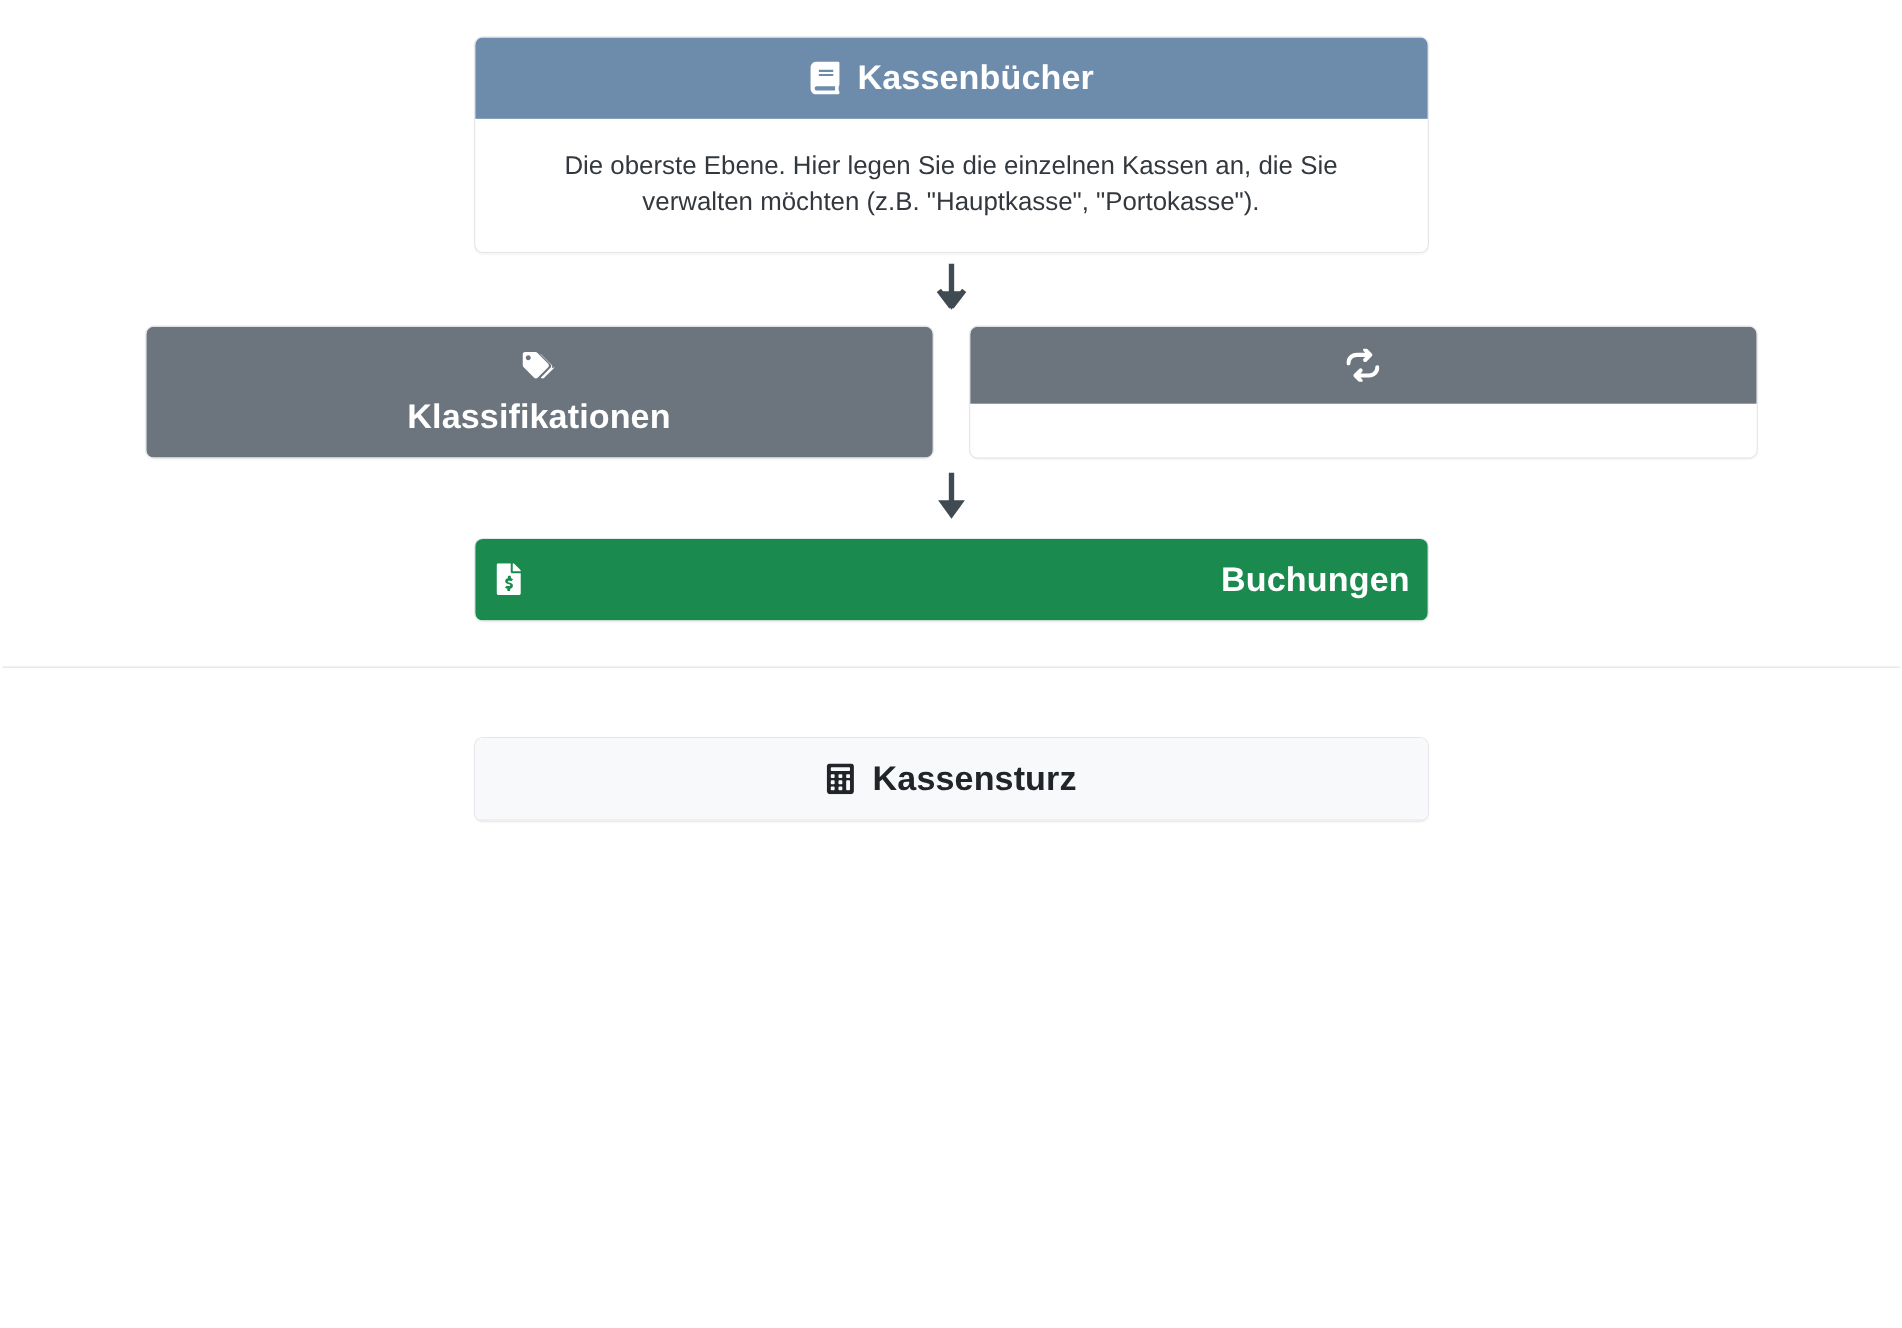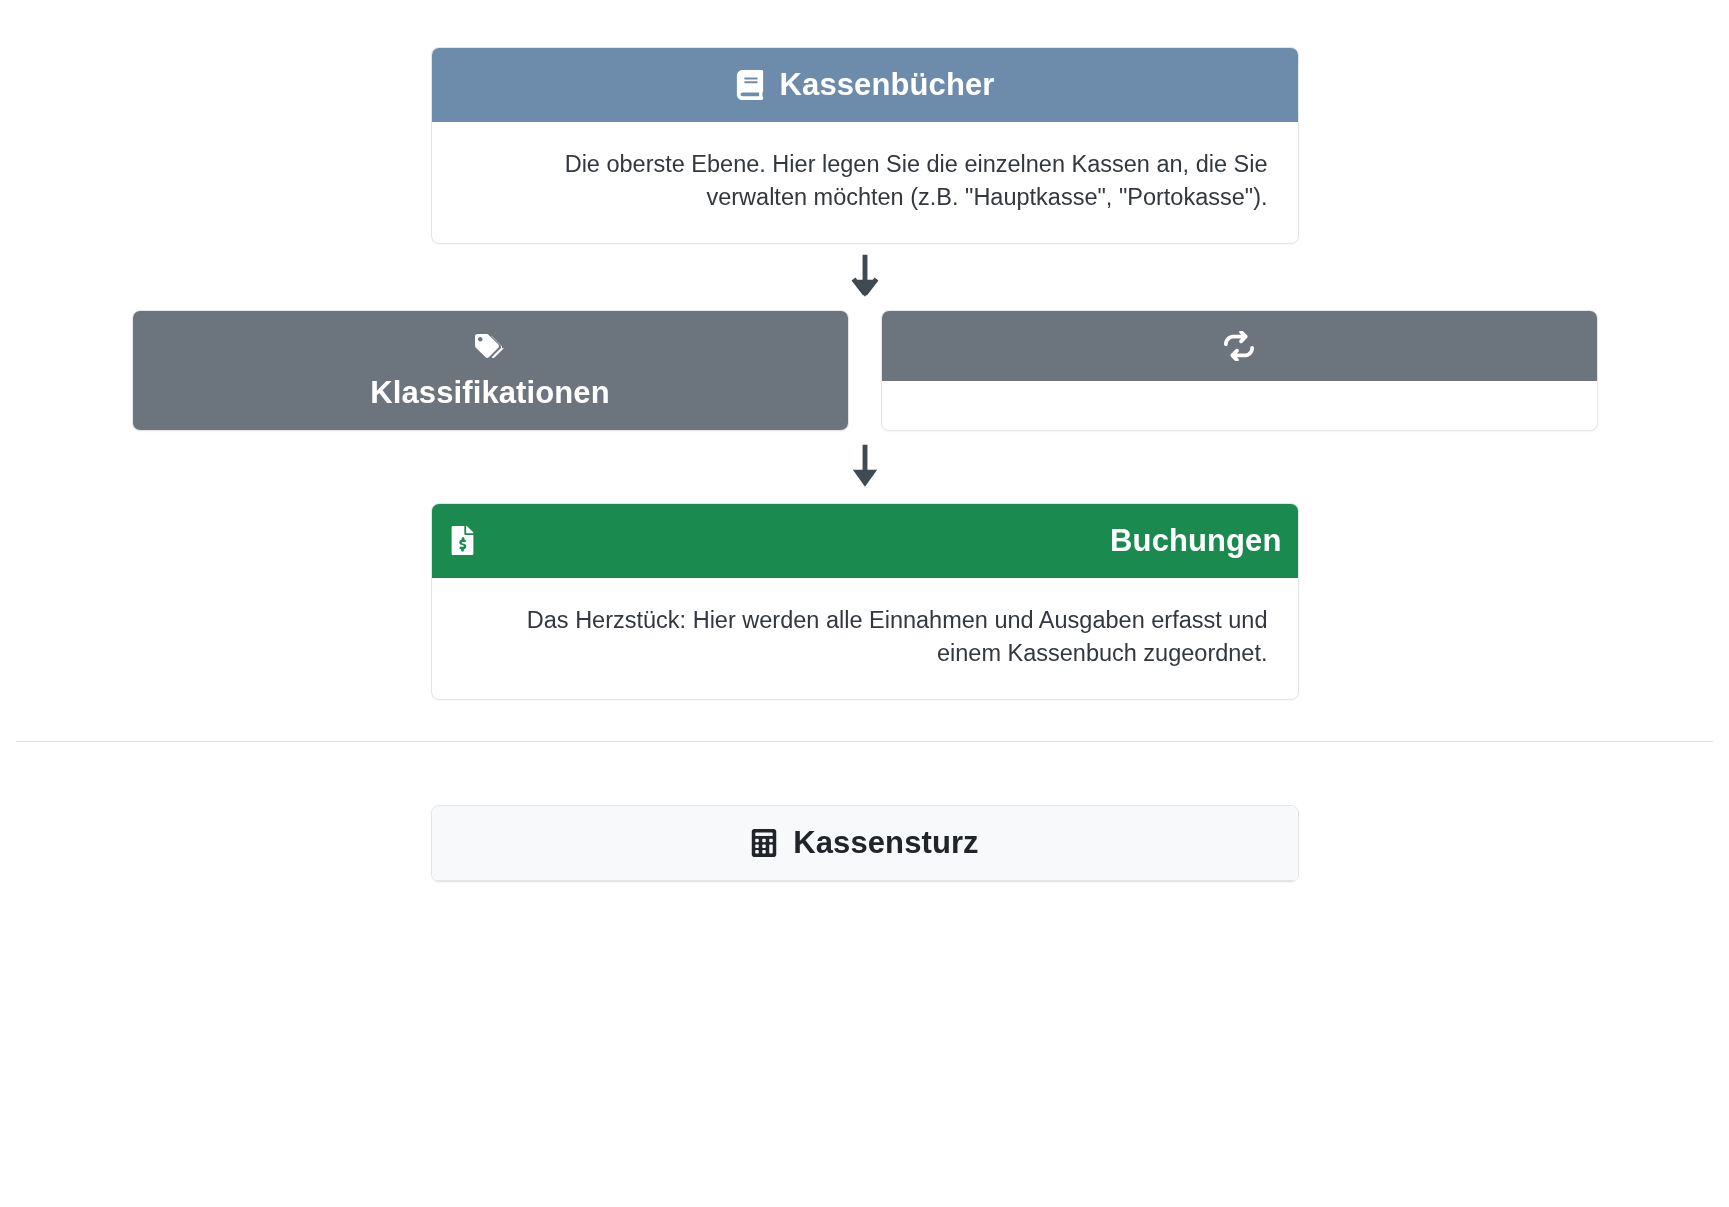--- a/index.html
+++ b/index.html
@@ -6,21 +6,21 @@
   html, body { margin: 0; padding: 0; }
   body {
     width: 1729px;
     height: 1207px;
     background: #ffffff;
     font-family: "Liberation Sans", sans-serif;
     color: #212529;
     overflow: hidden;
   }
 
-  .page { width: 1729px; padding: 16px; }
+  .page { width: 1729px; padding: 2px; }
 
   
   .card {
     border: 1px solid #e3e5e8;
     border-radius: 8px;
     background: #ffffff;
     overflow: hidden;
     box-shadow: 0 1px 2px rgba(0,0,0,.04);
   }
   .card-header {
@@ -31,21 +31,21 @@
     letter-spacing: .1px;
     display: flex;
     align-items: center;
     justify-content: center;
     gap: 15px;
     line-height: 1.1;
   }
   .card-header .ico { display: inline-flex; align-items: center; }
   .card-body {
     padding: 26px 30px 28px;
-    text-align: right;
+    text-align: center;
     font-size: 23.5px;
     line-height: 1.42;
     color: #32383e;
   }
 
   .hdr-blue  { background: #6d8cab; color: #ffffff; }
   .hdr-gray  { background: #6c757d; color: #ffffff; flex-direction: column; }
   .hdr-green { background: #1b8a4f; color: #ffffff; justify-content: space-between; }
   .hdr-light { background: #f8f9fa; color: #212529; border-bottom: 1px solid #e3e5e8; }
 
@@ -146,21 +146,20 @@
   <div class="tier-bottom">
     <div class="card">
       <div class="card-header hdr-green">
         <span class="ico">
           <svg width="29" height="29" viewBox="0 0 384 512" fill="#ffffff" aria-hidden="true">
             <path d="M377 105 279.1 7c-4.5-4.5-10.6-7-17-7H256v128h128v-6.1c0-6.3-2.5-12.4-7-16.9zM224 136V0H24C10.7 0 0 10.7 0 24v464c0 13.3 10.7 24 24 24h336c13.3 0 24-10.7 24-24V160H248c-13.2 0-24-10.8-24-24zm-8 271.8v28.3c0 6.6-5.4 12-12 12h-24.2c-6.6 0-12-5.4-12-12v-28.7c-10.4-.6-20.5-4.2-29-10.5-4.9-3.6-5.2-10.9-.8-15l17.8-16.9c3.4-3.2 8.4-3.5 12.5-1.2 3.6 2 7.6 3.1 11.7 3.1h25.6c5.9 0 10.7-5.3 10.7-11.8 0-5.3-3.3-10-8-11.4l-41-12.3c-19-5.7-32.2-23.9-32.2-44.1 0-25 19.1-45.3 42.9-46.4v-28.3c0-6.6 5.4-12 12-12h24.2c6.6 0 12 5.4 12 12v28.7c10.4.6 20.5 4.2 29 10.5 4.9 3.6 5.2 10.9.8 15l-17.8 16.9c-3.4 3.2-8.4 3.5-12.5 1.2-3.6-2-7.6-3.1-11.7-3.1h-25.6c-5.9 0-10.7 5.3-10.7 11.8 0 5.3 3.3 10 8 11.4l41 12.3c19 5.7 32.2 23.9 32.2 44.1 0 25.1-19.1 45.4-42.9 46.5z"></path>
           </svg>
         </span>
         <span>Buchungen</span>
       </div>
-      <div class="card-body">Das Herzstück: Hier werden alle Einnahmen und Ausgaben erfasst und einem Kassenbuch zugeordnet.</div>
     </div>
   </div>
 
   <hr class="divider">
   <div class="gap-after-divider"></div>
 
   <div class="tier-last">
     <div class="card">
       <div class="card-header hdr-light">
         <span class="ico">

